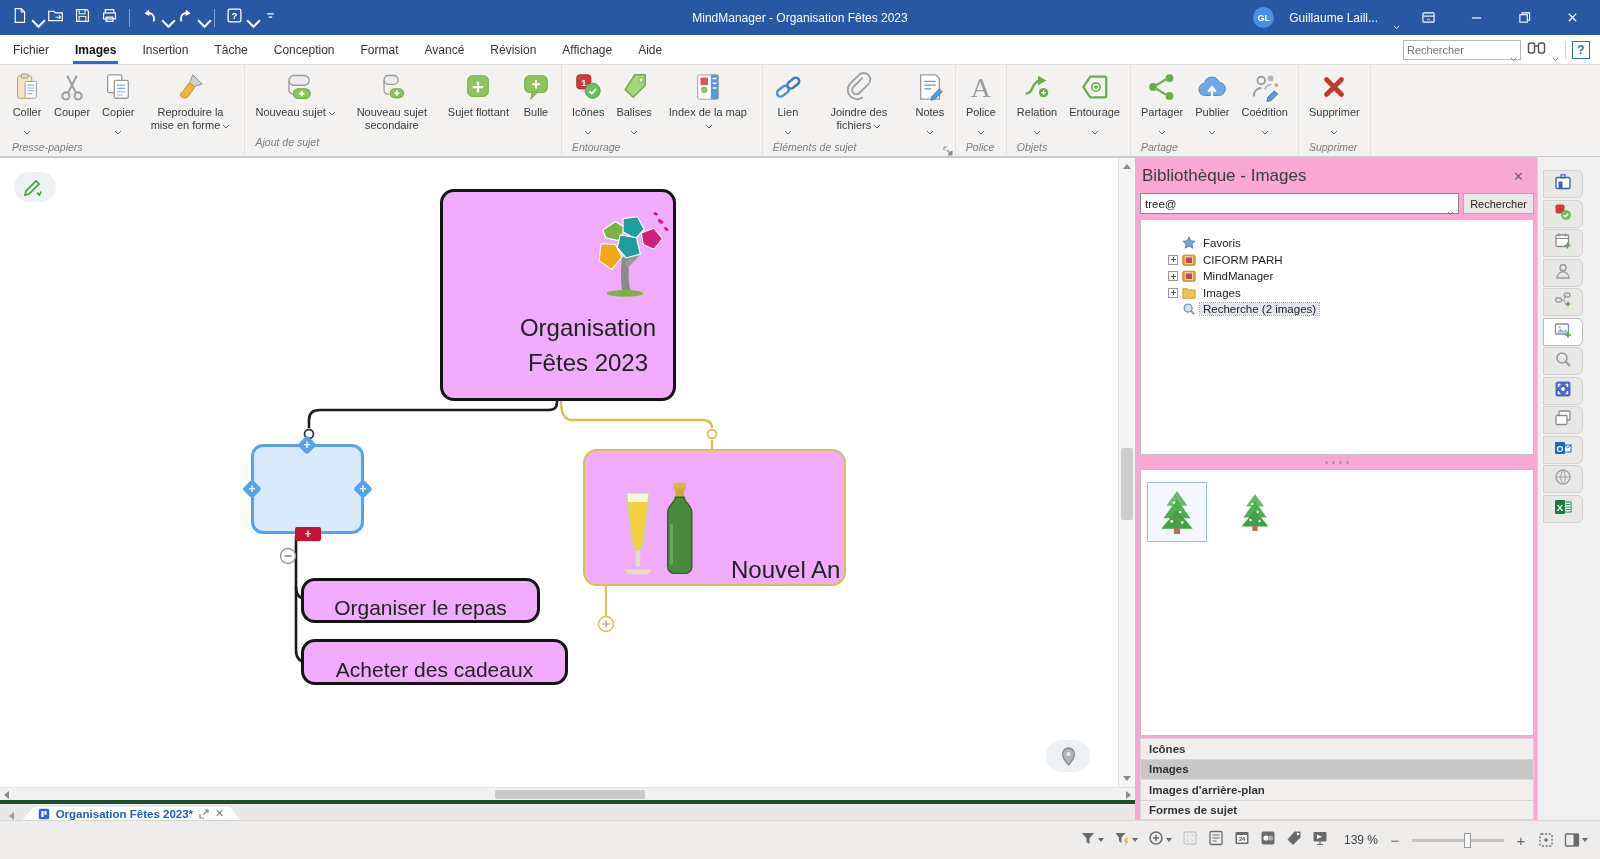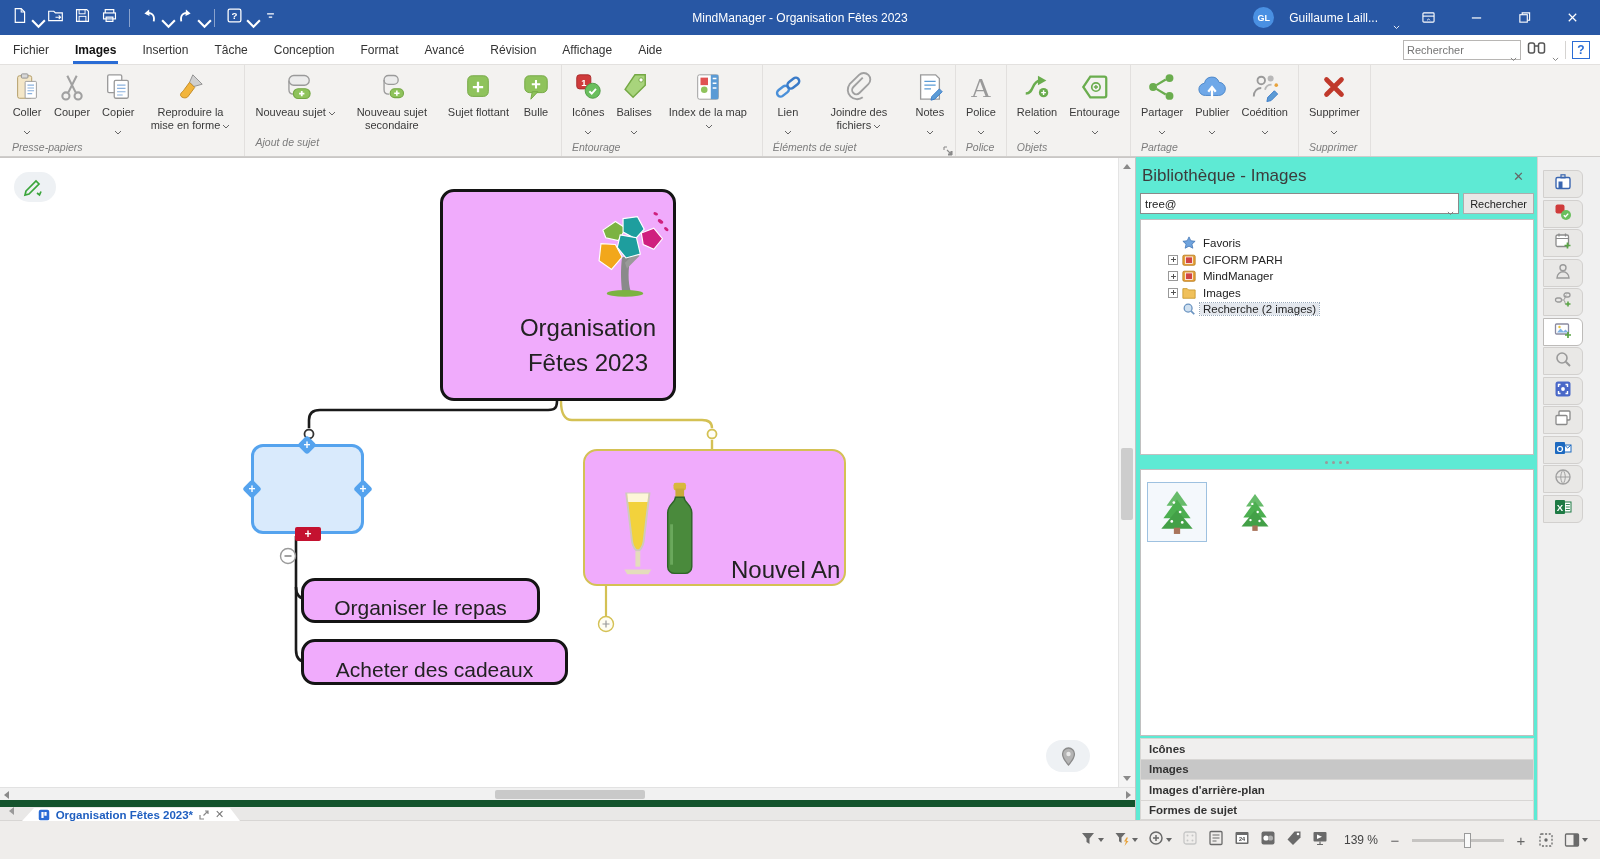--- a/index.html
+++ b/index.html
@@ -72,21 +72,21 @@
   .badge-add { position:absolute; left:41px; bottom:-10px; width:26px; height:14px; background:#c41230; border-radius:2px; }
   .badge-add::after { content:"+"; color:#fff; font-size:12px; font-weight:bold; position:absolute; inset:-1px 0 0 0; display:flex; align-items:center; justify-content:center; }
   .node-na { left:583px; top:291px; width:263px; height:137px; border:2.5px solid #d4c154; border-radius:14px; font-size:24px; color:#222; justify-content:flex-start; }
   .node-na svg { width:106px; height:106px; margin-left:22px; }
   .node-na .ntext { margin-left:18px; }
   .node-sub1 { left:301px; top:420px; width:239px; height:45px; border-radius:14px; font-size:21px; color:#222; }
   .node-sub2 { left:301px; top:481px; width:267px; height:46px; border-radius:14px; font-size:21px; color:#222; }
   .connectors { position:absolute; inset:0; pointer-events:none; }
 
   
-  .panel { width:402px; background:#5eead4; border-left:1px solid #c4c4c4; display:flex; flex-direction:column; padding:0 3px 0 4px; }
+  .panel { width:402px; background:#f9a8d4; border-left:1px solid #c4c4c4; display:flex; flex-direction:column; padding:0 3px 0 4px; }
   .p-head { display:flex; align-items:center; padding:9px 4px 7px 2px; }
   .p-title { font-size:17px; color:#3c3c3c; flex:1; }
   .p-close { color:#666; font-size:13px; padding:0 6px; }
   .p-search { display:flex; gap:4px; margin-bottom:5px; }
   .p-combo { flex:1; height:21px; background:#fff; border:1px solid #8a8a8a; display:flex; align-items:center; padding:0 4px; }
   .p-combo input { border:0; outline:0; flex:1; font-size:11.5px; color:#222; font-family:"Liberation Sans",sans-serif; }
   .p-btn { height:21px; background:#e9e8e7; border:1px solid #adadad; font-size:11px; color:#222; padding:0 6px; display:flex; align-items:center; }
   .p-tree { background:#fff; border:1px solid #c0c0c0; height:236px; padding:15px 0; overflow:hidden; }
   .trow { display:flex; align-items:center; height:16.5px; font-size:11.5px; color:#222; }
   .trow.sel .tlab { background:#e4e8ee; outline:1px dotted #9ab; }
@@ -109,21 +109,21 @@
   .arow:last-child { border-bottom:1px solid #d8d6d4; }
   .arow.sel { background:#c7c7c7; }
 
   
   .sidebar { width:63px; background:#f0f0f0; border-left:1px solid #d6d4d2; padding-top:13px; }
   .ptab { width:40px; height:28px; margin:0 0 1.5px 5px; background:#e9e8e6; border:1px solid #d2d0ce; border-radius:0 6px 6px 0; display:flex; align-items:center; justify-content:center; }
   .ptab.active { background:#fff; border-color:#bdbbb9; }
   .ptab svg { width:18px; height:18px; }
 
   
-  .tabbar { height:20px; background:#e9e8e7; display:flex; align-items:flex-start; border-top:7px solid #14532d; }
+  .tabbar { height:20px; background:#e9e8e7; display:flex; align-items:flex-end; border-top:4px solid #14532d; }
   .tb-arrow { width:22px; display:flex; align-items:center; justify-content:center; }
   .doctab { margin-top:1px; width:218px; background:#fff; clip-path:polygon(12px 0, calc(100% - 10px) 0, 100% 100%, 0 100%); display:flex; align-items:center; justify-content:center; gap:6px; font-size:11.5px; font-weight:bold; color:#1f5fc0; }
   .doctab svg { width:12px; height:12px; }
   .doctab .tclose { color:#777; font-weight:normal; font-size:11px; }
   .statusbar { height:39px; background:#efedeb; border-top:1px solid #d8d6d4; display:flex; align-items:center; justify-content:flex-end; gap:10px; padding-right:12px; }
   .sbtn { display:flex; align-items:center; gap:2px; }
   .sbtn svg { width:16px; height:16px; }
   .schev { width:0; height:0; border-left:3.5px solid transparent; border-right:3.5px solid transparent; border-top:4px solid #666; }
   .zoomlabel { font-size:12px; color:#444; margin-left:6px; }
   .zminus,.zplus { font-size:15px; color:#666; width:14px; text-align:center; }

